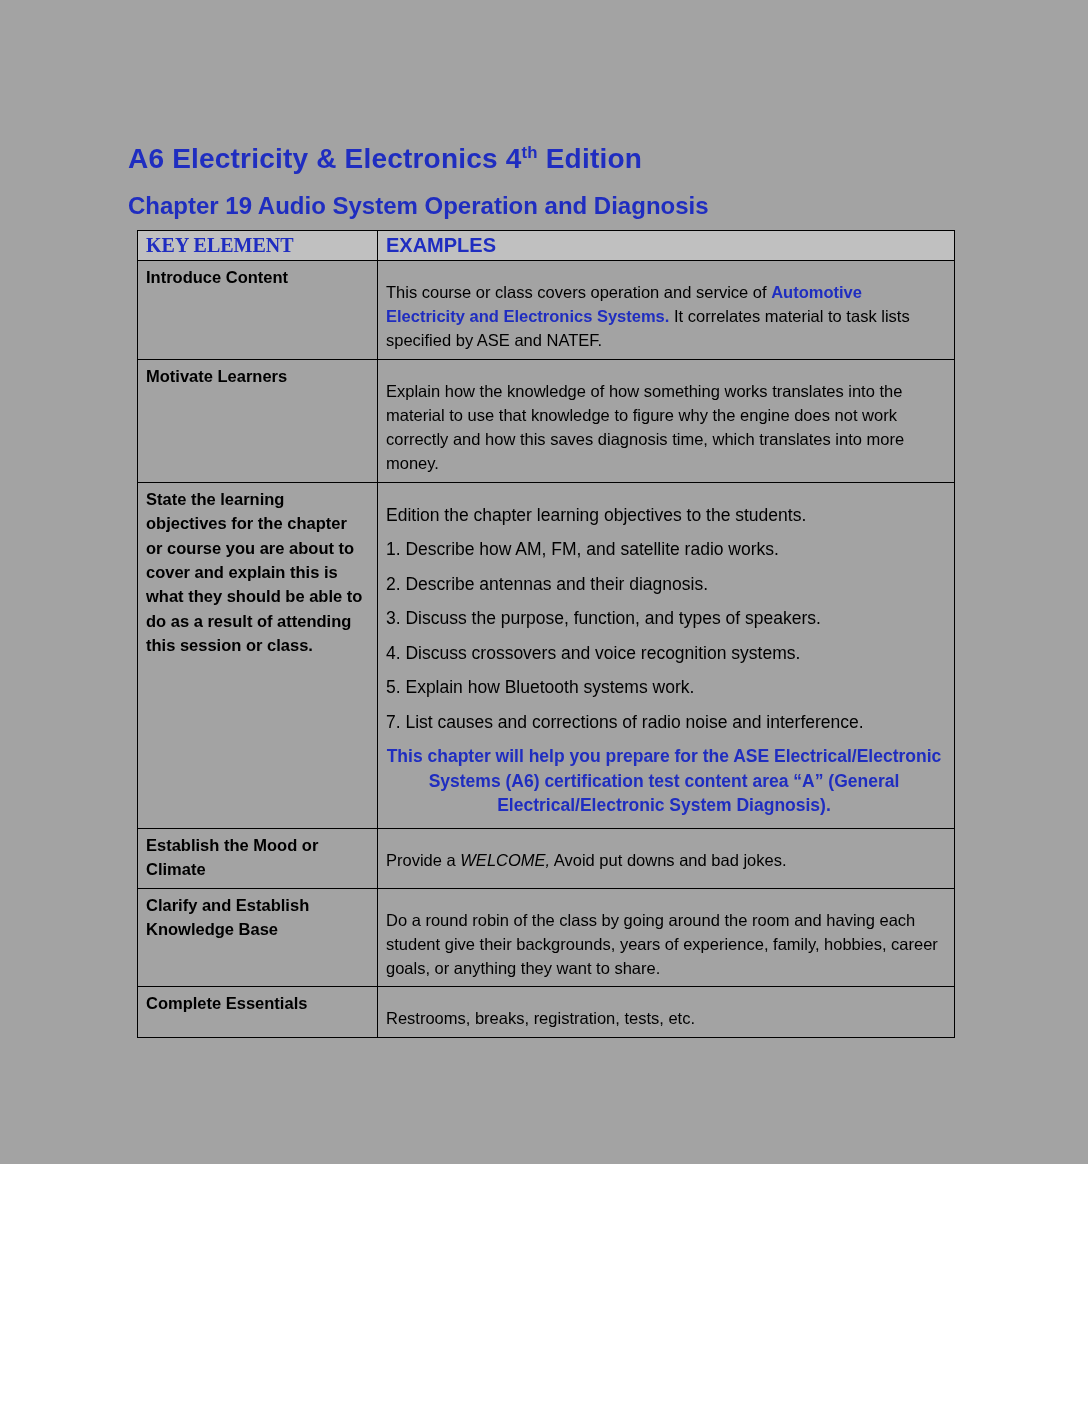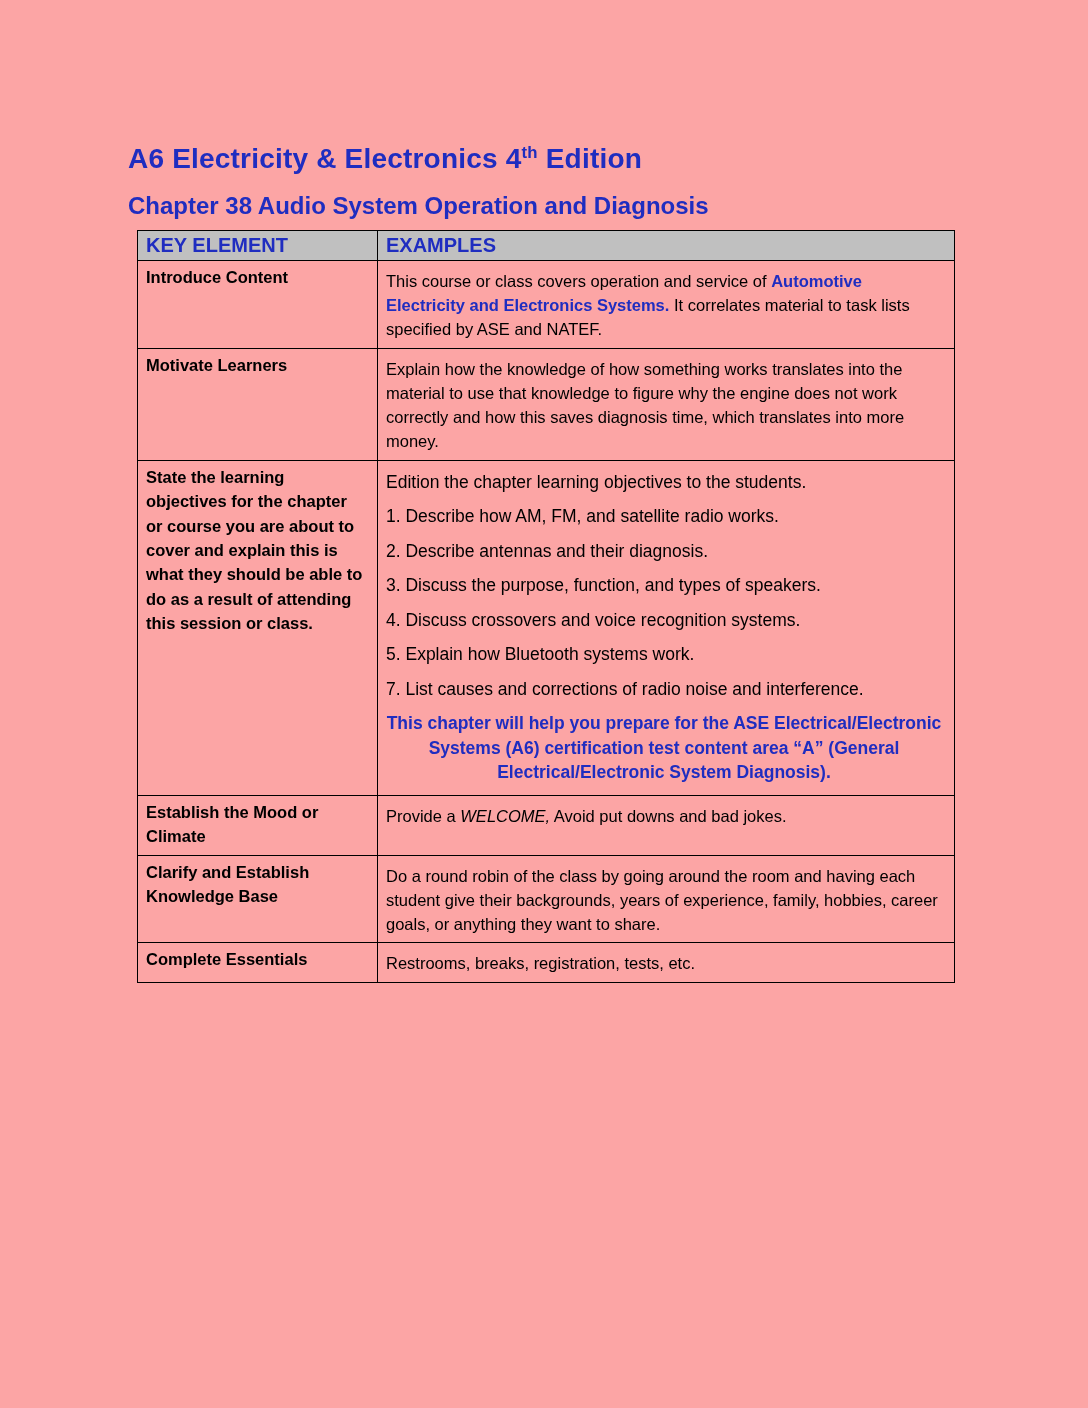--- a/index.html
+++ b/index.html
@@ -5,22 +5,22 @@
   :root{
     --blue:#1f2dc0;
     --header-bg:#c0c0c0;
     --border:#000000;
   }
   *{margin:0;padding:0;box-sizing:border-box;}
   html,body{background:#ffffff;}
   body{font-family:"Liberation Sans", sans-serif;color:#000;}
   .page{
     width:1088px;
-    height:1408px;
-    background:#fca5a5;
+    height:1164px;
+    background:#a3a3a3;
     position:relative;
     overflow:hidden;
   }
   .content{
     padding:142px 131px 0 128px;
   }
   .doc-title{
     color:var(--blue);
     font-size:28px;
     font-weight:bold;
@@ -58,52 +58,52 @@
     text-align:left;
   }
   .main-table th{
     background:var(--header-bg);
     color:var(--blue);
     font-size:20px;
     font-weight:bold;
     padding:2px 8px 3px 8px;
     line-height:1.2;
   }
-  th.col-key{width:240px;}
+  th.col-key{width:240px;font-family:Liberation Serif, serif;}
   td.key-cell{
     font-weight:bold;
     font-size:16.5px;
     line-height:1.48;
     padding:4px 10px 6px 8px;
   }
   td.examples-cell{
     font-size:16.5px;
     line-height:1.45;
-    padding:9px 12px 6px 8px;
+    padding:20px 12px 6px 8px;
   }
   p.cell-para{margin:0;}
   p.cell-para.spaced{
     font-size:17.5px;
     margin:0 0 10px 0;
     line-height:1.4;
   }
   p.cell-para.spaced:last-child{margin-bottom:4px;text-align:center;}
   .seg-normal{}
   .seg-blueBold{color:var(--blue);font-weight:bold;}
   .seg-italic{font-style:italic;}
 </style>
 </head>
 <body>
 
 <div class="page">
   <div class="content">
 
     <h1 class="doc-title"><span>A6 Electricity &amp; Electronics 4</span><sup>th</sup><span> Edition</span></h1>
 
-    <h2 class="doc-subtitle">Chapter 38 Audio System Operation and Diagnosis</h2>
+    <h2 class="doc-subtitle">Chapter 19 Audio System Operation and Diagnosis</h2>
 
 
     <table class="main-table">
       <thead>
         <tr>
           <th class="col-key">KEY ELEMENT</th>
           <th class="col-examples">EXAMPLES</th>
         </tr>
       </thead>
       <tbody>

